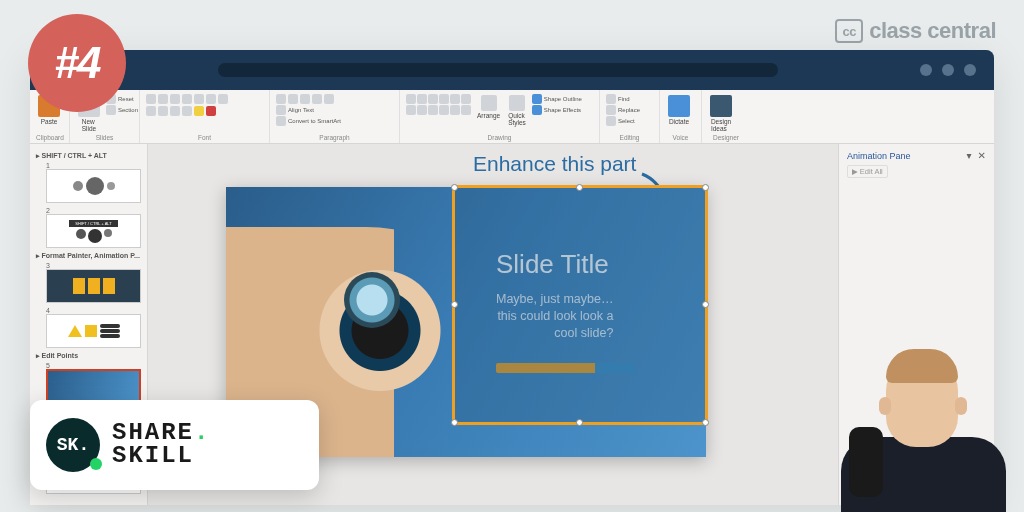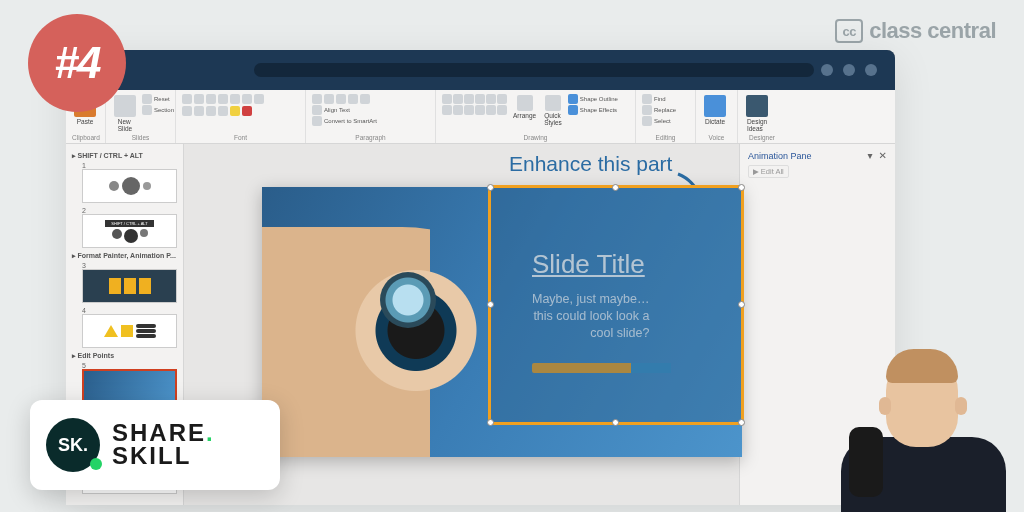--- a/index.html
+++ b/index.html
@@ -23,26 +23,25 @@
     position: absolute; top: 14px; left: 28px; z-index: 50;
     width: 98px; height: 98px; border-radius: 50%;
     background: #d5615b; color: #fff;
     display: flex; align-items: center; justify-content: center;
     font-size: 44px; font-weight: 800; font-style: italic;
     letter-spacing: -2px;
   }
   
   .window {
     position: absolute; left: 30px; top: 50px;
-    width: 829px; height: 455px;
+    width: 964px; height: 455px;
     background: #a3a3a3;
     border-radius: 8px 8px 0 0;
     box-shadow: 0 10px 40px rgba(0,0,0,.1);
     overflow: hidden;
-    margin-left: 36px;
   }
   .titlebar {
     height: 40px; background: #1d3854;
     display: flex; align-items: center; justify-content: space-between;
     padding: 0 18px;
   }
   .urlbar {
     width: 560px; height: 14px; background: #13273b; border-radius: 7px;
     margin-left: 170px;
   }
@@ -113,37 +112,37 @@
     position:absolute; left:118px; top:85px; width:56px; height:56px; border-radius:50%;
     background: radial-gradient(circle,#b8dff0 0 15px,#5b9bb5 16px 22px,#2a4a5a 23px);
   }
   .sel {
     position: absolute; left: 226px; top: -2px;
     width: 256px; height: 240px;
     border: 3px solid #f0a020;
     background: rgba(40,90,130,.35);
   }
   .sel-handle { position:absolute; width:7px; height:7px; background:#fff; border:1px solid #888; border-radius:50%;}
-  .slide-title { position:absolute; left:270px; top:62px; color:#fff; font-size:26px; font-weight:400;text-decoration:underline;}
+  .slide-title { position:absolute; left:270px; top:62px; color:#fff; font-size:26px; font-weight:400;}
   .slide-body { position:absolute; left:270px; top:104px; color:#e8f0f8; font-size:12.5px; line-height:1.35;text-align:right;}
   .bar { position:absolute; left:270px; top:176px; width:170px; height:10px; border-radius:2px;
          background: linear-gradient(90deg,#f0a020 0 58%, #3a8fc5 58% 82%, transparent 82%);}
   .annot {
     position: absolute; left: 325px; top: 8px;
     color: #2b6ca3; font-size: 21px; font-family: "Segoe UI", sans-serif;
   }
   .arrow {
     position: absolute; left: 490px; top: 26px; width: 40px; height: 40px;
   }
   
   .ss {
     position: absolute; left: 30px; top: 400px; z-index: 60;
-    width: 250px; height: 90px; background: #fff; border-radius: 12px;
+    width: 289px; height: 90px; background: #fff; border-radius: 12px;
     box-shadow: 0 6px 24px rgba(0,0,0,.18);
-    display: flex; align-items: center; padding: 12px 16px; gap: 12px;
+    display: flex; align-items: center; padding: 12px 16px; gap: 12px; font-family: Liberation Mono, monospace;
   }
   .ss-badge {
     width: 54px; height: 54px; border-radius: 50%; background: #0a2b2b;
     color: #fff; font-weight: 800; font-size: 18px;
     display:flex; align-items:center; justify-content:center; position:relative;
   }
   .ss-dot { position:absolute; width:12px; height:12px; background:#24d366; border-radius:50%; right:-2px; bottom:2px;}
   .ss-text { font-weight: 900; font-size: 24px; letter-spacing: 2px; line-height: .95; color:#1a1a1a;}
   .ss-text .g { color:#24d366; }
   

